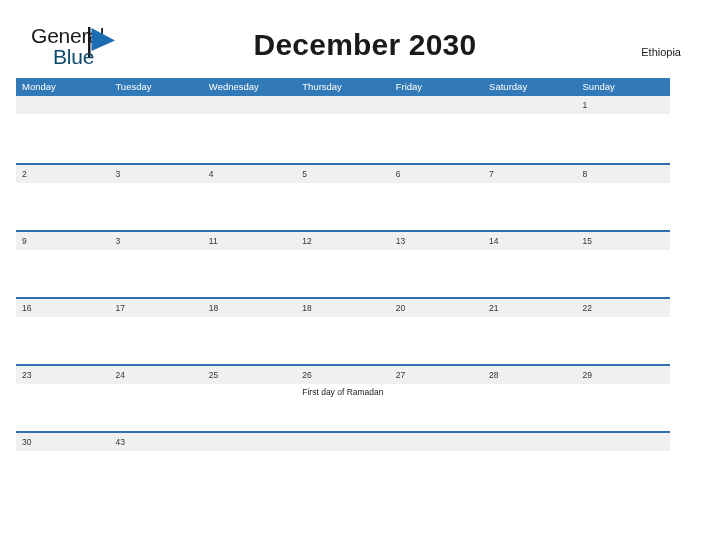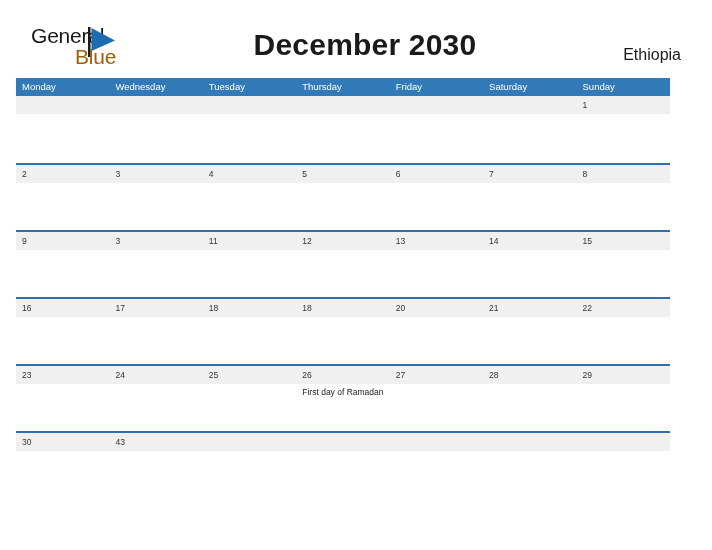--- a/index.html
+++ b/index.html
@@ -50,46 +50,46 @@
   }
   .logo-flag {
     position: absolute;
     left: 57px;
     top: 2px;
     width: 30px;
     height: 32px;
   }
   .logo-row2 {
     position: absolute;
-    left: 44px;
+    left: 22px;
     top: 21px;
     font-size: 21px;
     letter-spacing: -0.2px;
-    color: #a16207;
+    color: #0c4a6e;
     font-family: "Liberation Sans", sans-serif;
   }
 
   .cal-title {
     position: absolute;
     left: 10px;
     right: 0;
     top: 28px;
     text-align: center;
     font-size: 30px;
     font-weight: bold;
     color: #1a1a1a;
     letter-spacing: 0.2px;
     padding-left: 8px;
   }
 
   .country {
     position: absolute;
     right: 31px;
     top: 46px;
-    font-size: 16px;
+    font-size: 11px;
     color: #1a1a1a;
   }
 
   
   .calendar {
     position: absolute;
     left: 16px;
     top: 78px;
     width: 654px;
   }
@@ -169,22 +169,22 @@
     <div class="cal-title">December 2030</div>
 
     <div class="country">Ethiopia</div>
 
   </div>
 
   <div class="calendar">
 
     <div class="weekdays">
       <div class="weekday">Monday</div>
+      <div class="weekday">Tuesday</div>
       <div class="weekday">Wednesday</div>
-      <div class="weekday">Tuesday</div>
       <div class="weekday">Thursday</div>
       <div class="weekday">Friday</div>
       <div class="weekday">Saturday</div>
       <div class="weekday">Sunday</div>
     </div>
 
     <div id="weeks-container">
         <div class="week first">
           <div class="day empty">
             <span class="daynum"></span>

